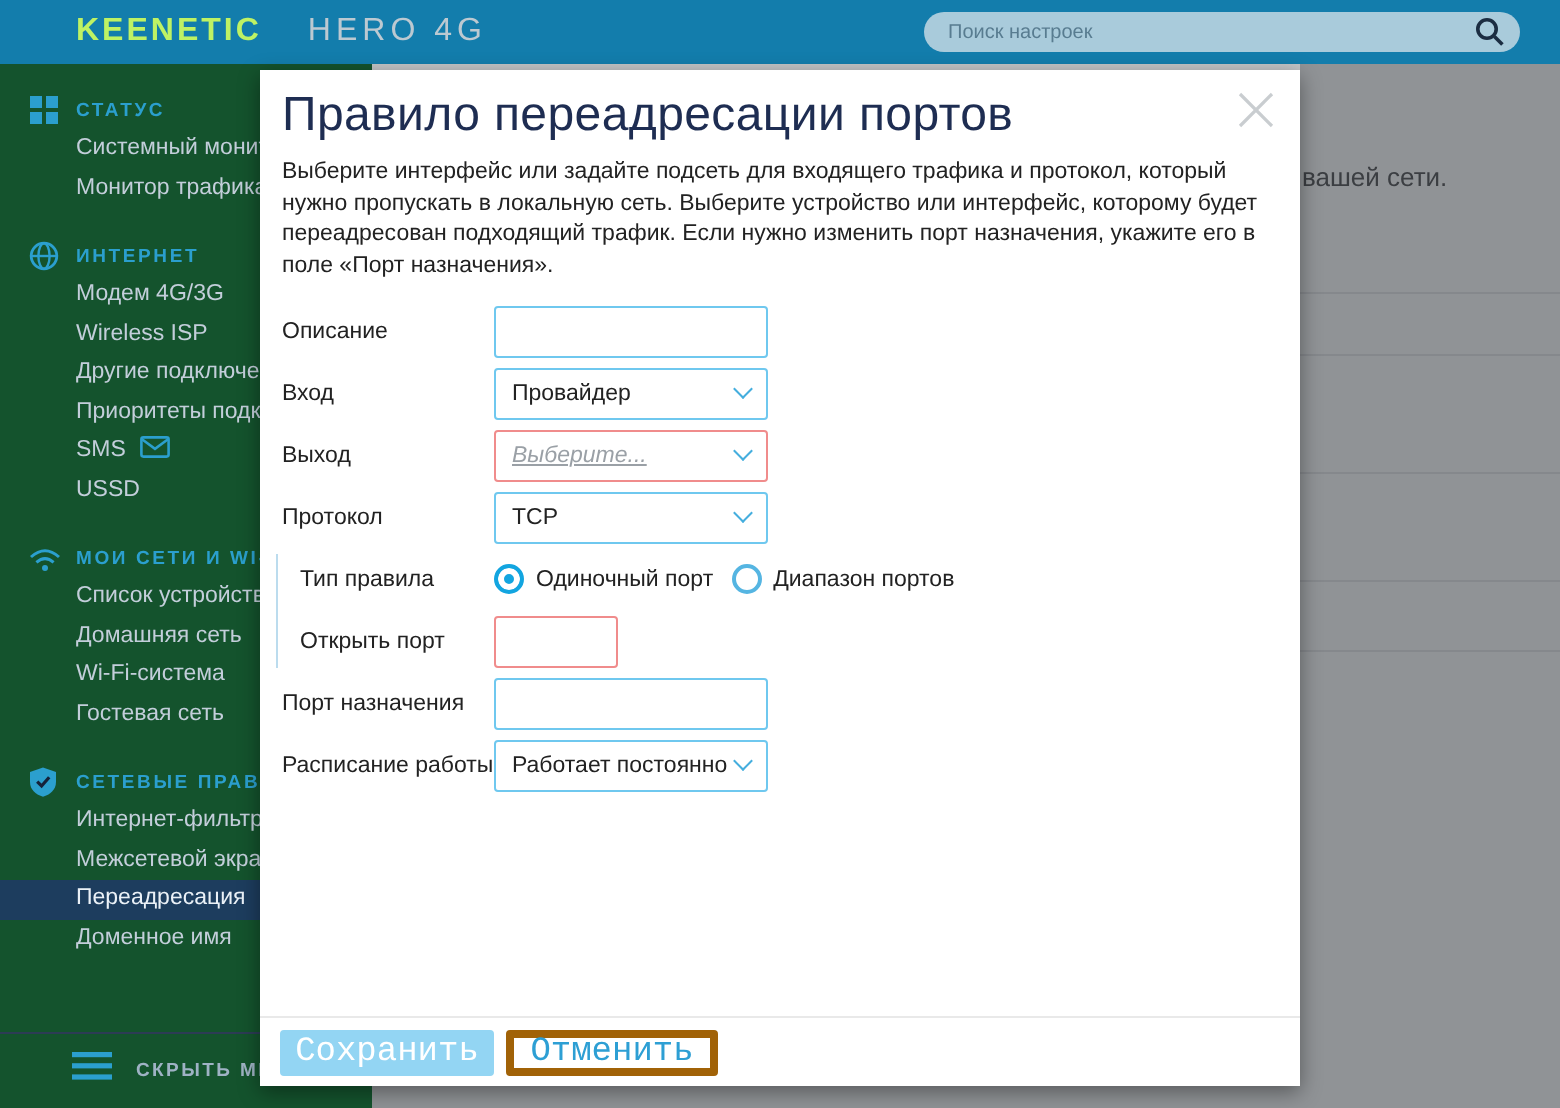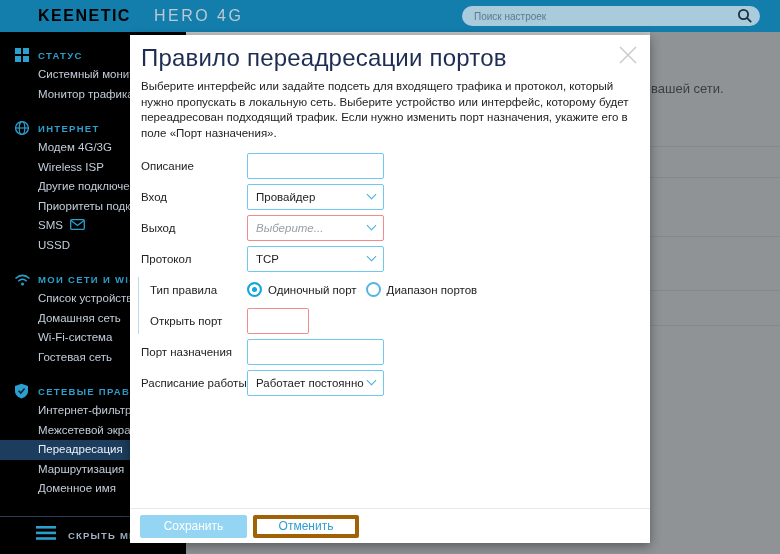--- a/index.html
+++ b/index.html
@@ -8,38 +8,38 @@
     position:relative; overflow:hidden;
     font-family:"Liberation Sans", sans-serif;
     background:#8f9296;
   }
 
   
   .header {
     position:absolute; top:0; left:0; width:780px; height:32px;
     background:#137dac; z-index:3; display:flex; align-items:center;
   }
-  .brand { margin-left:38px; font-size:16px; font-weight:bold; letter-spacing:1.5px; color:#000000; }
+  .brand { margin-left:38px; font-size:16px; font-weight:bold; letter-spacing:1.5px; color:#bef264; }
   .model { margin-left:23px; font-size:16px; font-weight:normal; letter-spacing:2.5px; color:#bcc9d1; }
   .search-wrap {
     position:absolute; right:20px; top:6px; width:298px; height:20px;
     background:#a9cbdb; border-radius:10px; display:flex; align-items:center;
   }
   .search-input {
     flex:1; height:100%; border:none; outline:none; background:transparent;
     padding:0 28px 0 12px; font-size:10px; color:#27404f;
     font-family:"Liberation Sans", sans-serif;
   }
   .search-input::placeholder { color:#587c90; opacity:1; }
   .search-icon { position:absolute; right:7px; top:2px; }
 
   
   .sidebar {
     position:absolute; top:32px; left:0; width:186px; height:522px;
-    background:#000000; z-index:2; padding-top:13px; overflow:hidden;
+    background:#14532d; z-index:2; padding-top:13px; overflow:hidden;
   }
   .side-section { margin-bottom:14px; }
   .side-title {
     height:20px; display:flex; align-items:center;
     font-size:9.5px; font-weight:bold; letter-spacing:1.3px; color:#2b9fce;
     white-space:nowrap;
   }
   .side-title .sicon { width:24px; margin-left:14px; display:flex; justify-content:flex-start; }
   .side-item {
     height:19.5px; line-height:19.5px; padding-left:38px;
@@ -88,39 +88,39 @@
   }
   .text-input.error { border-color:#f08c8c; }
   .text-input.narrow { width:62px; }
 
   .select {
     width:137px; height:26px; border:1px solid #6fc8ef; border-radius:2px;
     display:flex; align-items:center; padding:0 8px; cursor:pointer; background:#fff;
   }
   .select.error { border-color:#f08c8c; }
   .select .sel-val { flex:1; font-size:11.5px; color:#222; white-space:nowrap; overflow:hidden; }
-  .select .sel-val.placeholder { color:#9aa0a6; font-style:italic; }
+  .select .sel-val.placeholder { color:#9aa0a6; font-style:italic;text-decoration:underline; }
   .chevron {
     width:7px; height:7px; border-right:1.6px solid #45aede; border-bottom:1.6px solid #45aede;
     transform:rotate(45deg); margin-top:-4px; flex:none;
   }
 
   .radio-group { display:flex; align-items:center; gap:9px; }
   .radio-opt { display:flex; align-items:center; gap:6px; cursor:pointer; }
   .radio { width:15px; height:15px; border-radius:50%; flex:none; }
   .radio.sel { background:#12a5e0; box-shadow:inset 0 0 0 2px #ffffff, inset 0 0 0 20px #12a5e0; border:2px solid #12a5e0; background:#fff; }
   .radio.sel { background:#12a5e0; box-shadow:inset 0 0 0 3px #fff; border:2px solid #12a5e0; }
   .radio.unsel { border:2px solid #55b5e2; background:#fff; }
   .radio-label { font-size:11.5px; color:#222; white-space:nowrap; }
 
   .modal-footer {
     position:absolute; left:0; bottom:0; width:520px; height:35px;
     border-top:1px solid #e9e9e9; display:flex; align-items:center; padding-left:10px;
   }
-  .btn { height:23px; border-radius:2px; font-size:12px; display:flex; align-items:center; justify-content:center; cursor:pointer; font-family:Liberation Sans, sans-serif; }
+  .btn { height:23px; border-radius:2px; font-size:17px; display:flex; align-items:center; justify-content:center; cursor:pointer; font-family:Liberation Mono, monospace; }
   .btn-save { width:107px; background:#93d5f3; color:#ffffff; border:1px solid #93d5f3; }
   .btn-cancel { width:106px; background:#ffffff; color:#2d9fd4; border:4px solid #a16207; margin-left:6px; }
 </style>
 </head>
 <body>
 
 <div class="header">
   <div class="brand">KEENETIC</div>
   <div class="model">HERO 4G</div>
   <div class="search-wrap">
@@ -197,21 +197,20 @@
         <svg width="15" height="16" viewBox="0 0 15 16">
             <path d="M7.5 0.8 L14 3 V8 C14 12 11 14.3 7.5 15.4 C4 14.3 1 12 1 8 V3 Z" fill="#2b9fce"></path>
             <polyline points="4.6,7.8 6.8,10 10.6,5.6" fill="none" stroke="#15223a" stroke-width="1.6"></polyline>
           </svg>
       </span>
       <span>СЕТЕВЫЕ ПРАВИЛА</span>
     </div>
     <div class="side-item">Интернет-фильтр</div>
     <div class="side-item">Межсетевой экран</div>
     <div class="side-item selected">Переадресация</div>
-    <div class="side-item">Маршрутизация</div>
     <div class="side-item">Доменное имя</div>
   </div>
 
   <div class="side-divider"></div>
   <div class="hide-menu">
     <span>
       <svg width="20" height="14" viewBox="0 0 20 14">
           <rect x="0" y="0" width="20" height="2.6" fill="#2b9fce"></rect>
           <rect x="0" y="5.6" width="20" height="2.6" fill="#2b9fce"></rect>
           <rect x="0" y="11.2" width="20" height="2.6" fill="#2b9fce"></rect>

